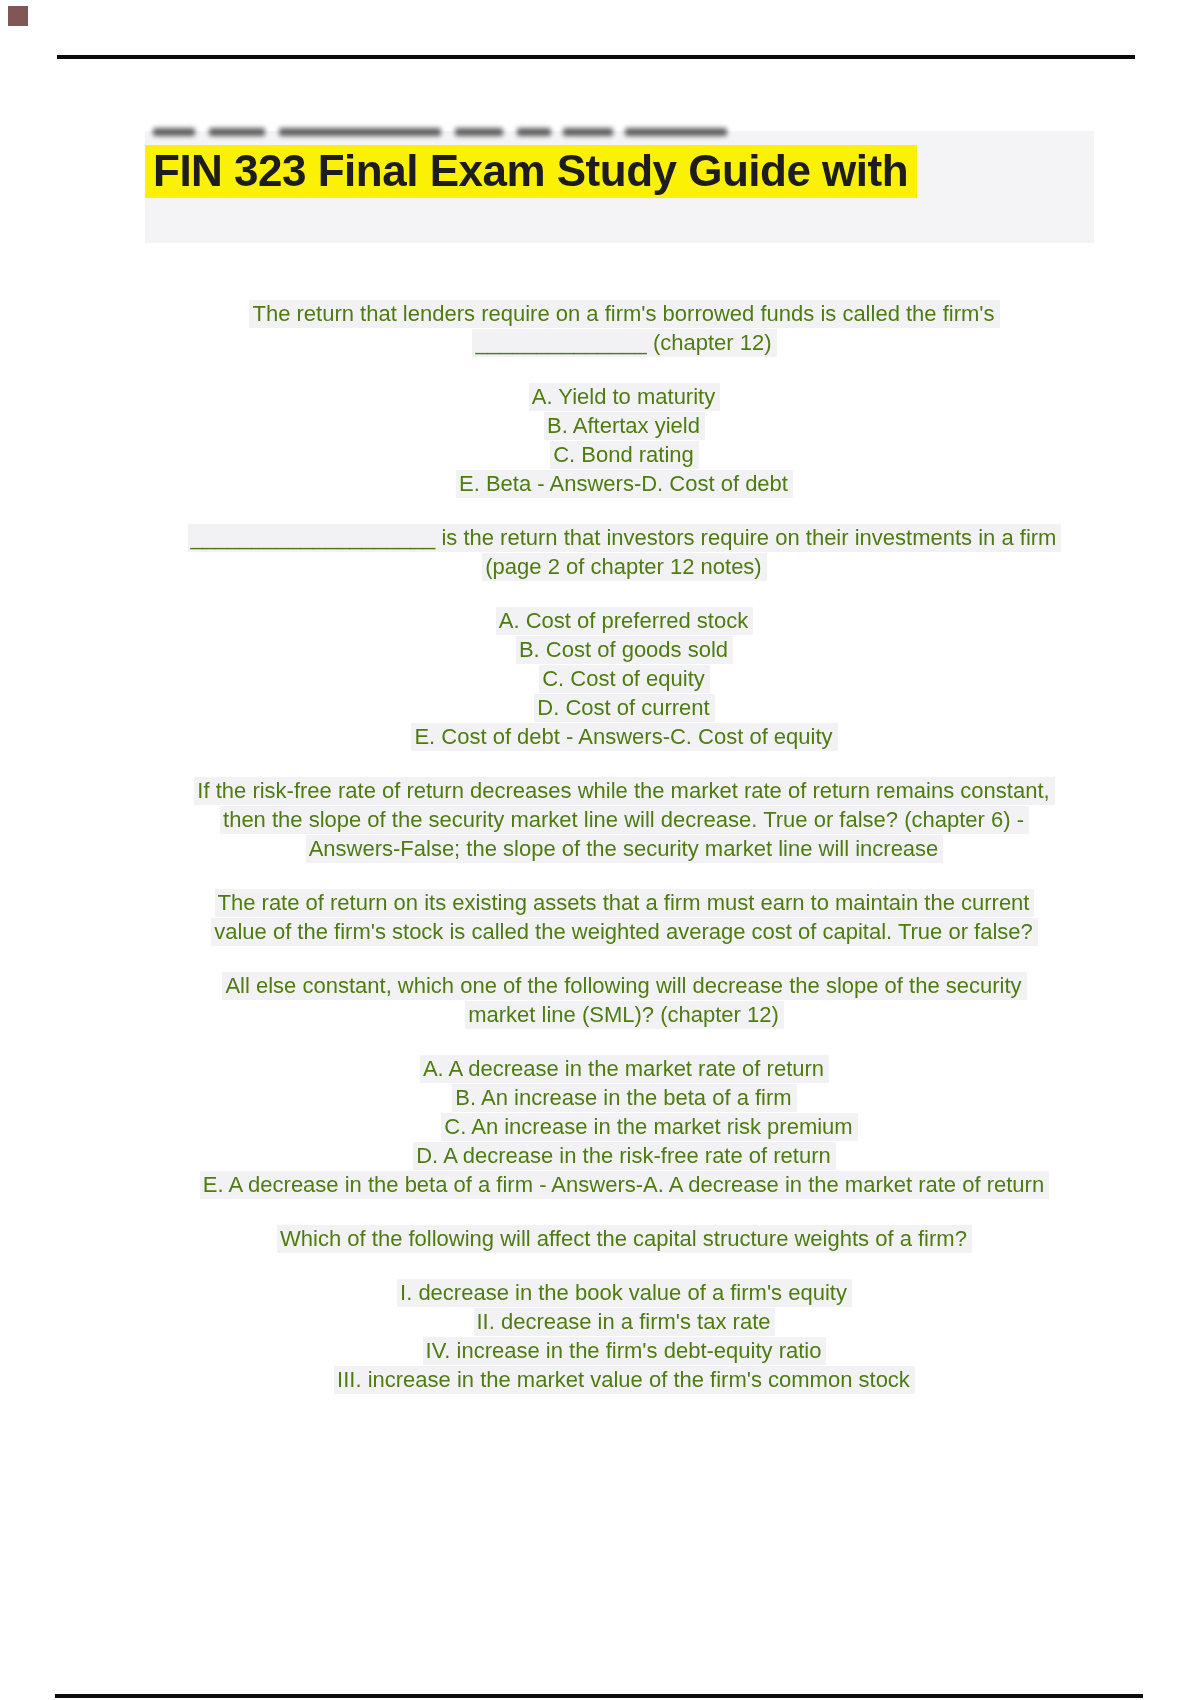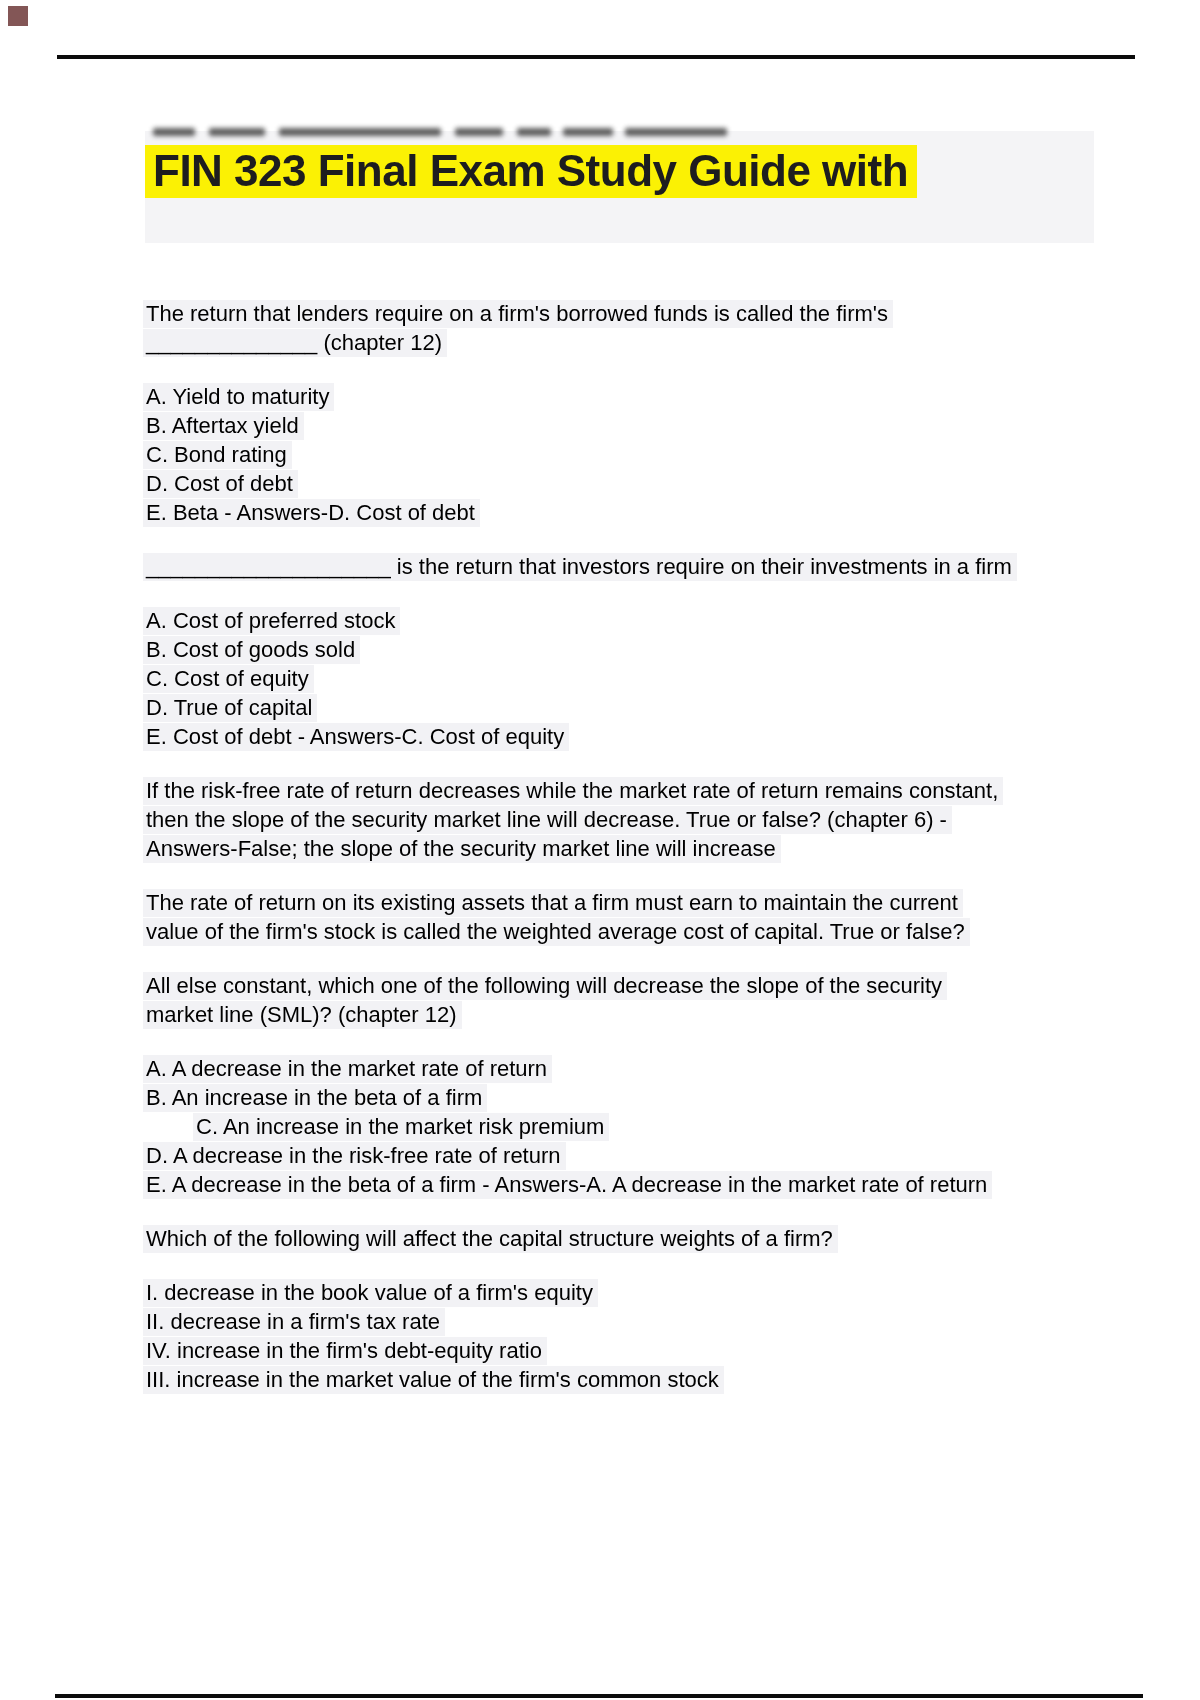--- a/index.html
+++ b/index.html
@@ -99,40 +99,40 @@
       <div class="smudge" style="left:302px; width:48px;"></div>
       <div class="smudge" style="left:364px; width:34px;"></div>
       <div class="smudge" style="left:410px; width:50px;"></div>
       <div class="smudge" style="left:472px; width:102px;"></div>
     </div>
     <h1 class="doc-title" style="color: rgb(29, 29, 31);">
       <div class="title-line"><span class="hl-yellow" style="background: rgb(251, 241, 4);">FIN 323 Final Exam Study Guide with</span></div>
     </h1>
   </div>
 
-  <div class="doc-body" style="color: #000000;">
+  <div class="doc-body" style="color: #4d7c0f; text-align: center;">
       <div class="block">
         <div class="line"><span class="hl" style="background: rgb(242, 242, 245);">The return that lenders require on a firm's borrowed funds is called the firm's</span></div>
         <div class="line"><span class="hl" style="background: rgb(242, 242, 245);">______________ (chapter 12)</span></div>
       </div>
       <div class="block">
         <div class="line"><span class="hl" style="background: rgb(242, 242, 245);">A. Yield to maturity</span></div>
         <div class="line"><span class="hl" style="background: rgb(242, 242, 245);">B. Aftertax yield</span></div>
         <div class="line"><span class="hl" style="background: rgb(242, 242, 245);">C. Bond rating</span></div>
-        <div class="line"><span class="hl" style="background: rgb(242, 242, 245);">D. Cost of debt</span></div>
         <div class="line"><span class="hl" style="background: rgb(242, 242, 245);">E. Beta - Answers-D. Cost of debt</span></div>
       </div>
       <div class="block">
         <div class="line"><span class="hl" style="background: rgb(242, 242, 245);">____________________ is the return that investors require on their investments in a firm</span></div>
+        <div class="line"><span class="hl" style="background: rgb(242, 242, 245);">(page 2 of chapter 12 notes)</span></div>
       </div>
       <div class="block">
         <div class="line"><span class="hl" style="background: rgb(242, 242, 245);">A. Cost of preferred stock</span></div>
         <div class="line"><span class="hl" style="background: rgb(242, 242, 245);">B. Cost of goods sold</span></div>
         <div class="line"><span class="hl" style="background: rgb(242, 242, 245);">C. Cost of equity</span></div>
-        <div class="line"><span class="hl" style="background: rgb(242, 242, 245);">D. True of capital</span></div>
+        <div class="line"><span class="hl" style="background: rgb(242, 242, 245);">D. Cost of current</span></div>
         <div class="line"><span class="hl" style="background: rgb(242, 242, 245);">E. Cost of debt - Answers-C. Cost of equity</span></div>
       </div>
       <div class="block">
         <div class="line"><span class="hl" style="background: rgb(242, 242, 245);">If the risk-free rate of return decreases while the market rate of return remains constant,</span></div>
         <div class="line"><span class="hl" style="background: rgb(242, 242, 245);">then the slope of the security market line will decrease. True or false? (chapter 6) -</span></div>
         <div class="line"><span class="hl" style="background: rgb(242, 242, 245);">Answers-False; the slope of the security market line will increase</span></div>
       </div>
       <div class="block">
         <div class="line"><span class="hl" style="background: rgb(242, 242, 245);">The rate of return on its existing assets that a firm must earn to maintain the current</span></div>
         <div class="line"><span class="hl" style="background: rgb(242, 242, 245);">value of the firm's stock is called the weighted average cost of capital. True or false?</span></div>

